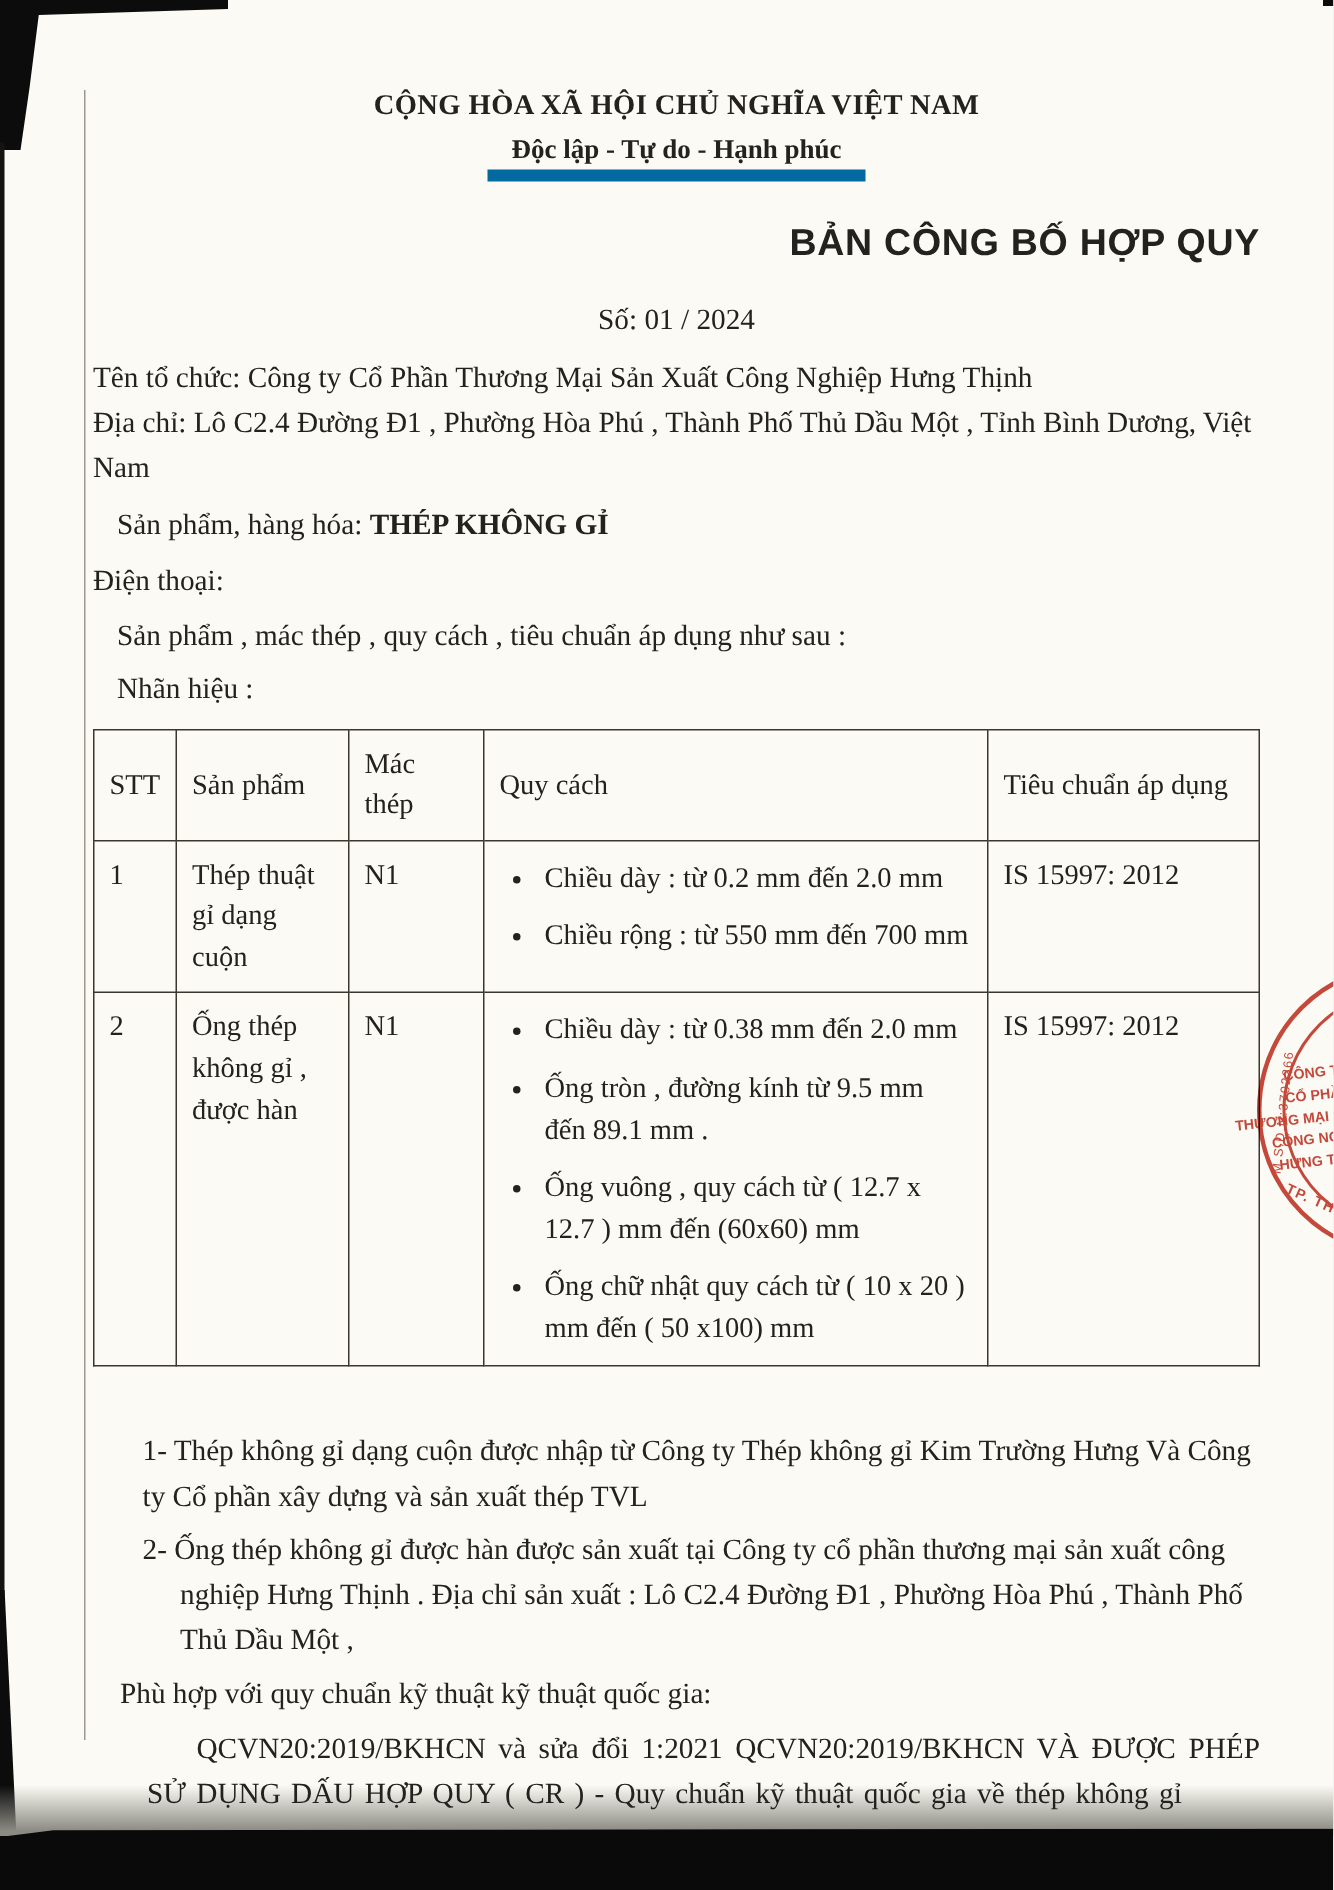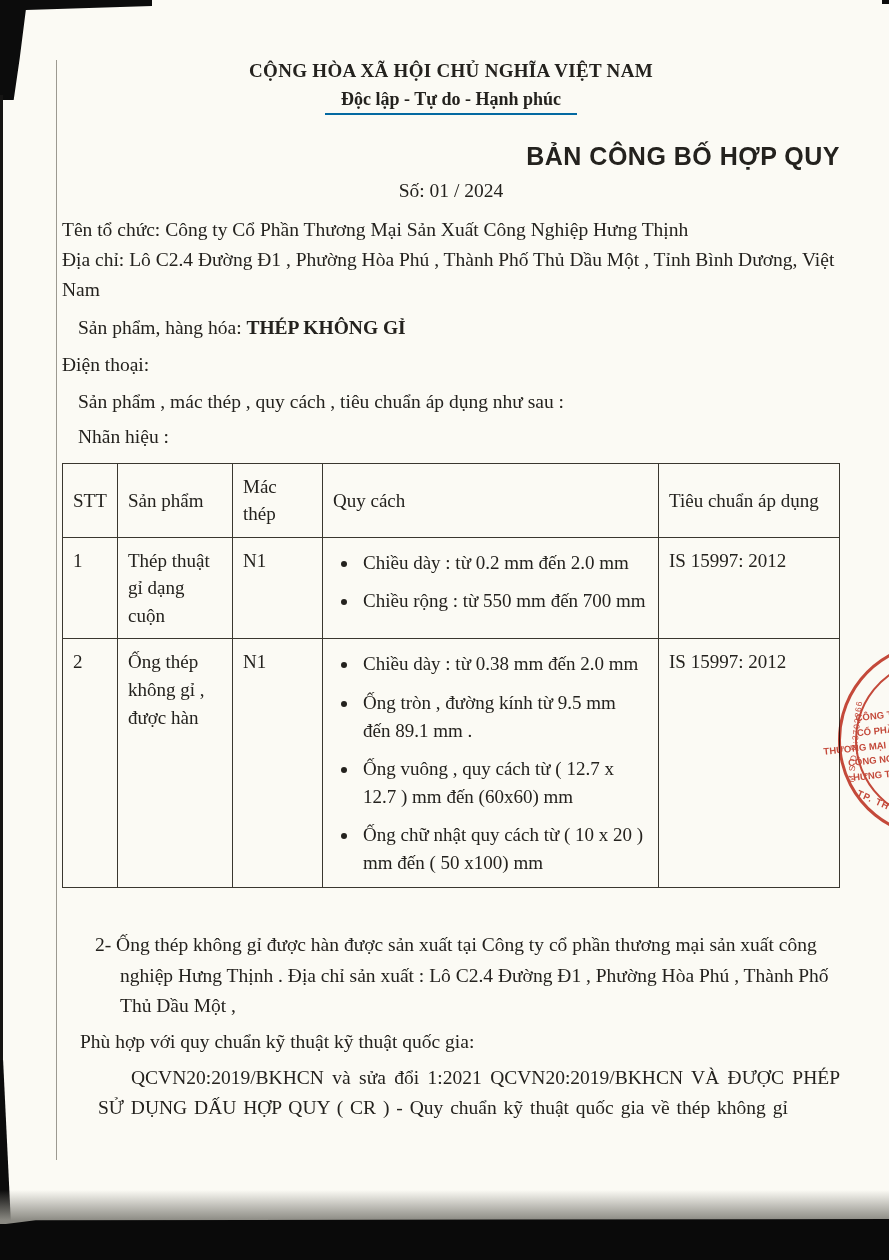--- a/index.html
+++ b/index.html
@@ -7,23 +7,23 @@
   .page {
     position:relative; width:889px; height:1260px; margin:0 auto;
     background:#fbfaf4; overflow:hidden;
     font-family:"Liberation Serif","DejaVu Serif",serif; color:#24221e;
   }
   .content { position:absolute; left:62px; right:49px; top:0; }
 
   
   .nat-header { text-align:center; padding-top:60px; font-weight:bold; font-size:19px; letter-spacing:.3px; }
   .motto { text-align:center; margin-top:7px; font-weight:bold; font-size:18px; }
-  .motto span { display:inline-block; border-bottom:2px solid #0369a1; padding:0 16px 3px; }
+  .motto span { display:inline-block; border-bottom:8px solid #0369a1; padding:0 16px 3px; }
   .doc-title { text-align:right; margin-top:27px; font-family:"Liberation Sans","DejaVu Sans",sans-serif; font-weight:bold; font-size:25px; letter-spacing:.5px; }
-  .doc-number { text-align:center; margin-top:9px; font-size:19.5px; }
+  .doc-number { text-align:center; margin-top:26px; font-size:19.5px; }
 
   
   .para { font-size:19.5px; line-height:1.5; }
   .org     { margin-top:13px; }
   .address { margin-top:1px; }
   .phone   { margin-top:8px; }
   .product { margin-top:9px; padding-left:16px; }
   .product .pv { font-weight:bold; }
   .brand   { margin-top:5px; padding-left:16px; }
   .intro   { margin-top:8px; padding-left:16px; }
@@ -146,20 +146,21 @@
               <li>Ống vuông , quy cách từ ( 12.7 x 12.7 ) mm đến (60x60) mm</li>
               <li>Ống chữ nhật quy cách từ ( 10 x 20 ) mm đến ( 50 x100) mm</li>
             </ul>
           </td>
           <td>IS 15997: 2012</td>
         </tr>
       </tbody>
     </table>
 
     <div class="notes">
+      <p class="note1">1- Thép không gỉ dạng cuộn được nhập từ Công ty Thép không gỉ Kim Trường Hưng Và Công ty Cổ phần xây dựng và sản xuất thép TVL</p>
       <p class="note2">2- Ống thép không gỉ được hàn được sản xuất tại Công ty cổ phần thương mại sản xuất công nghiệp Hưng Thịnh . Địa chỉ sản xuất : Lô C2.4 Đường Đ1 , Phường Hòa Phú , Thành Phố Thủ Dầu Một ,</p>
       <p class="conformity">Phù hợp với quy chuẩn kỹ thuật kỹ thuật quốc gia:</p>
       <p class="regulation">QCVN20:2019/BKHCN và sửa đổi 1:2021 QCVN20:2019/BKHCN VÀ ĐƯỢC PHÉP SỬ DỤNG DẤU HỢP QUY ( CR ) -  Quy chuẩn kỹ thuật quốc gia về thép không gỉ</p>
     </div>
 
   </div>
 
   <div class="stamp">
     <div class="stamp-outer"></div>
     <div class="stamp-inner"></div>

